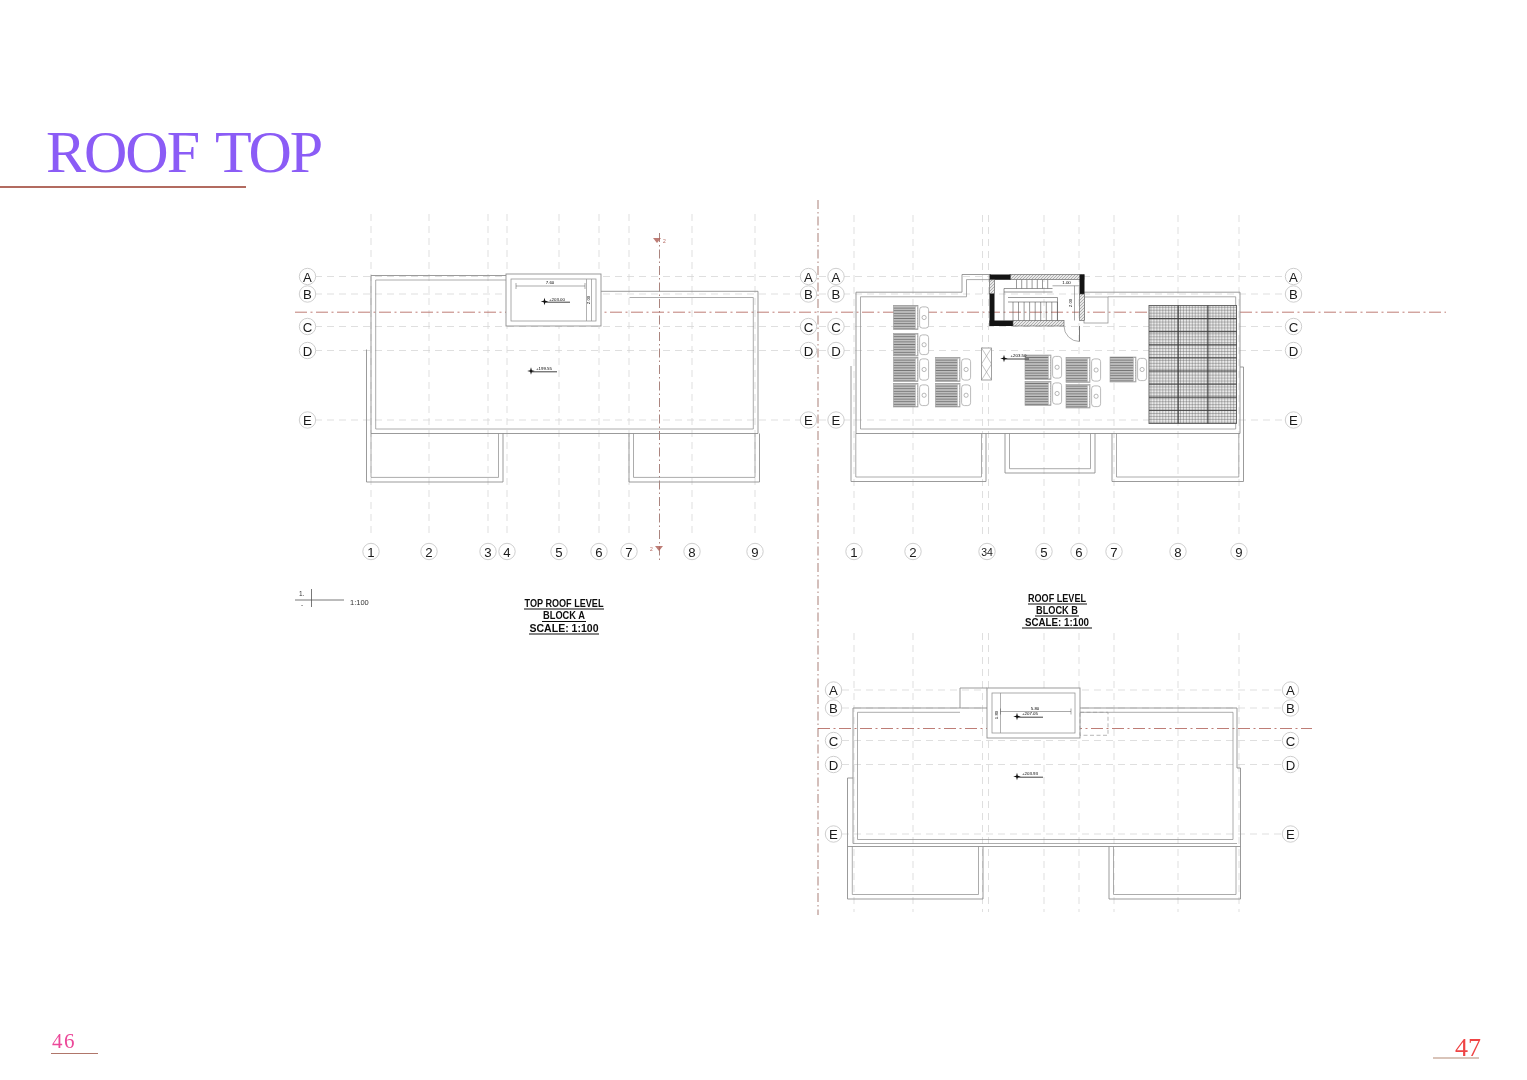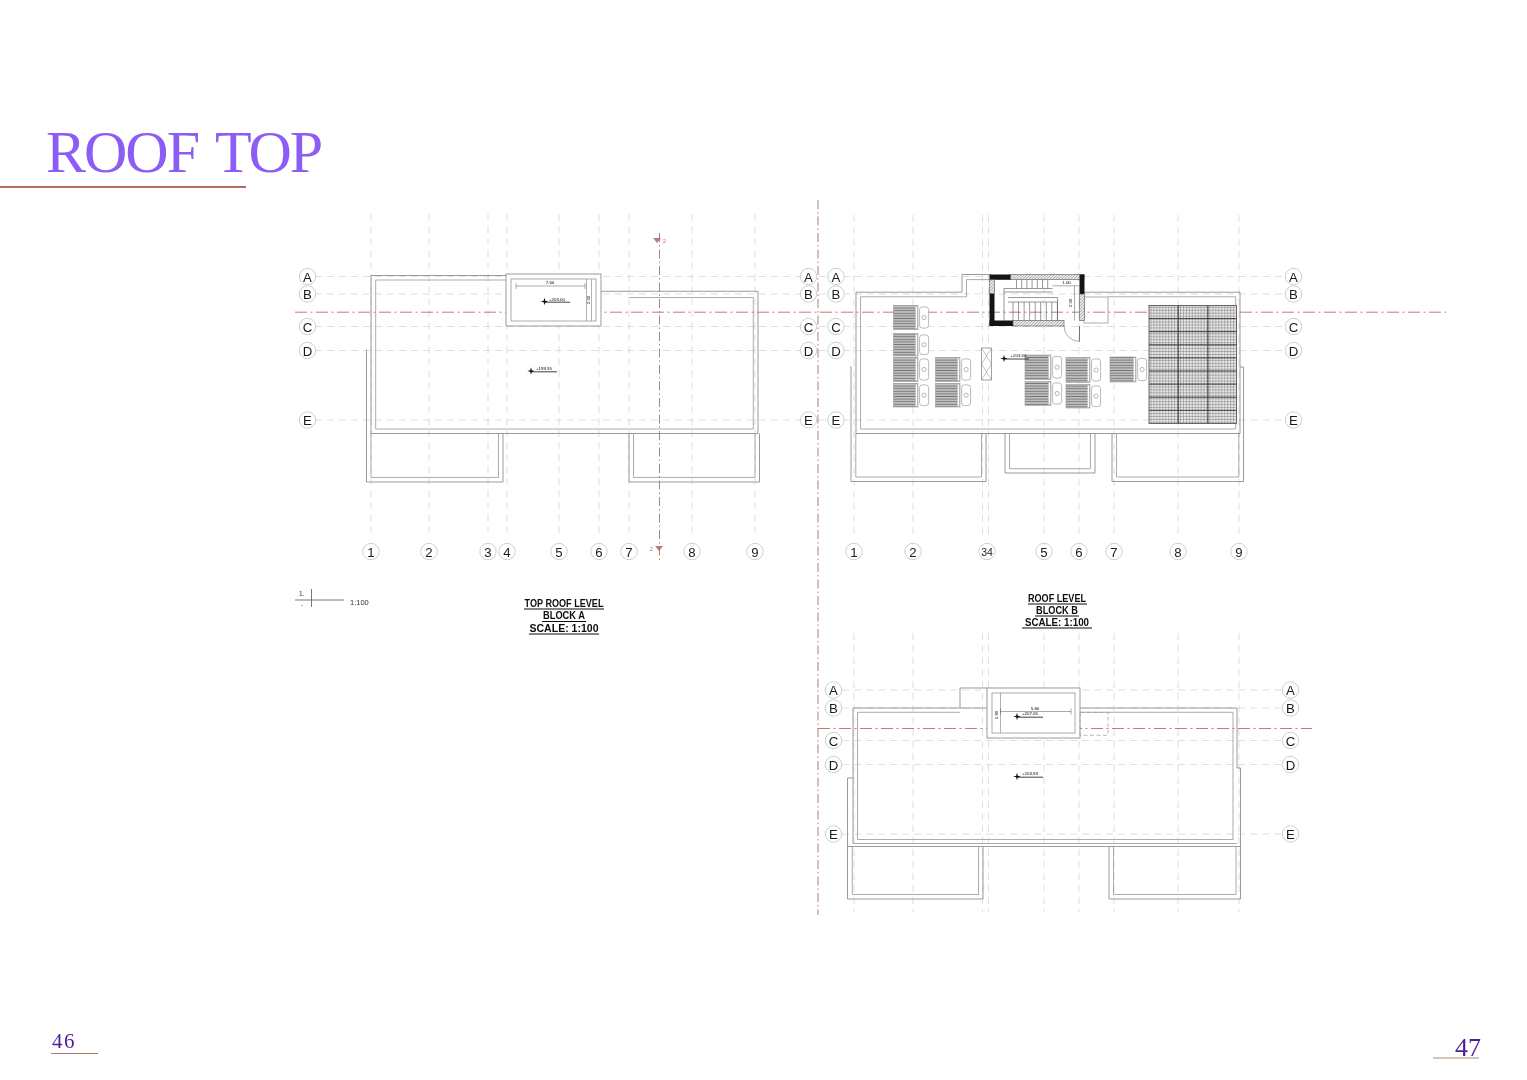--- a/index.html
+++ b/index.html
@@ -1,25 +1,25 @@
 <!DOCTYPE html>
 <html><head><meta charset="utf-8"><style>
 html,body{margin:0;padding:0}
 body{width:1527px;height:1080px;background:#ffffff;position:relative;overflow:hidden;font-family:"Liberation Sans",sans-serif}
 </style></head><body>
 
 <div style="position:absolute;left:46px;top:118px;font-family:'Liberation Serif',serif;font-size:60px;color:#8b5cf6;letter-spacing:-2px;word-spacing:5px;white-space:nowrap">ROOF TOP</div>
 
 <div style="position:absolute;left:0px;top:185.5px;width:246px;height:2.2px;background:#b26b60"></div>
 
-<div style="position:absolute;left:52px;top:1029px;font-family:'Liberation Serif',serif;font-size:21px;color:#4c1d95;letter-spacing:1.5px">46</div>
+<div style="position:absolute;left:52px;top:1029px;font-family:'Liberation Serif',serif;font-size:21px;color:#ec4899;letter-spacing:1.5px">46</div>
 
 <div style="position:absolute;left:51px;top:1053px;width:47px;height:1.4px;background:#b0766a"></div>
 
-<div style="position:absolute;left:1455px;top:1033px;font-family:'Liberation Serif',serif;font-size:26px;color:#4c1d95">47</div>
+<div style="position:absolute;left:1455px;top:1033px;font-family:'Liberation Serif',serif;font-size:26px;color:#ef4444">47</div>
 
 <div style="position:absolute;left:1433px;top:1057px;width:46px;height:1.6px;background:#d9c4b9"></div>
 <svg width="1527" height="1080" viewBox="0 0 1527 1080" style="position:absolute;left:0;top:0">
 <defs>
 <pattern id="ac" width="4" height="2.6" patternUnits="userSpaceOnUse">
         <rect width="4" height="2.6" fill="#d7d7d7"></rect>
         <rect width="4" height="1.3" y="0.65" fill="#767676"></rect>
       </pattern>
 <pattern id="solar" width="2.95" height="2.95" patternUnits="userSpaceOnUse">
         <rect width="2.95" height="2.95" fill="#e9e9e9"></rect>

